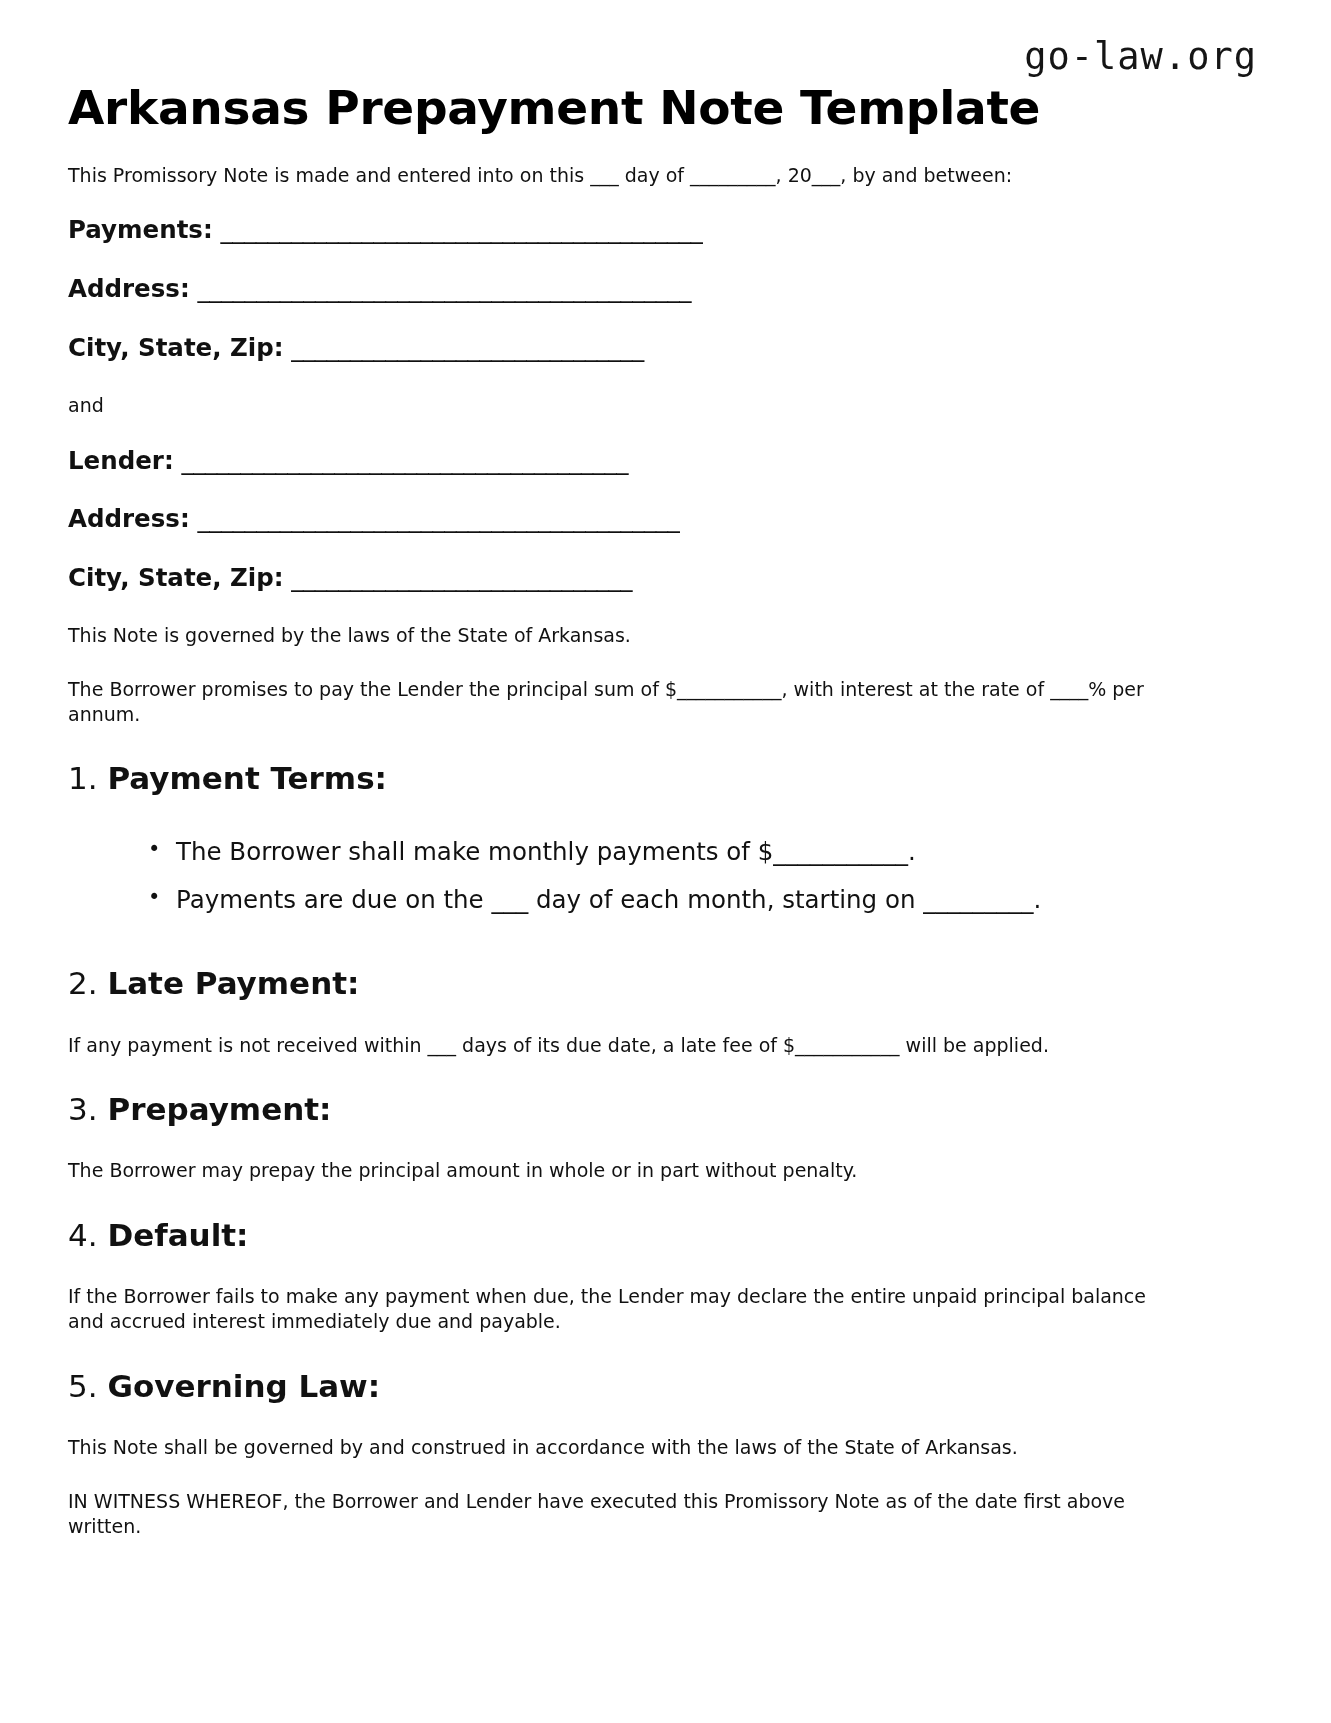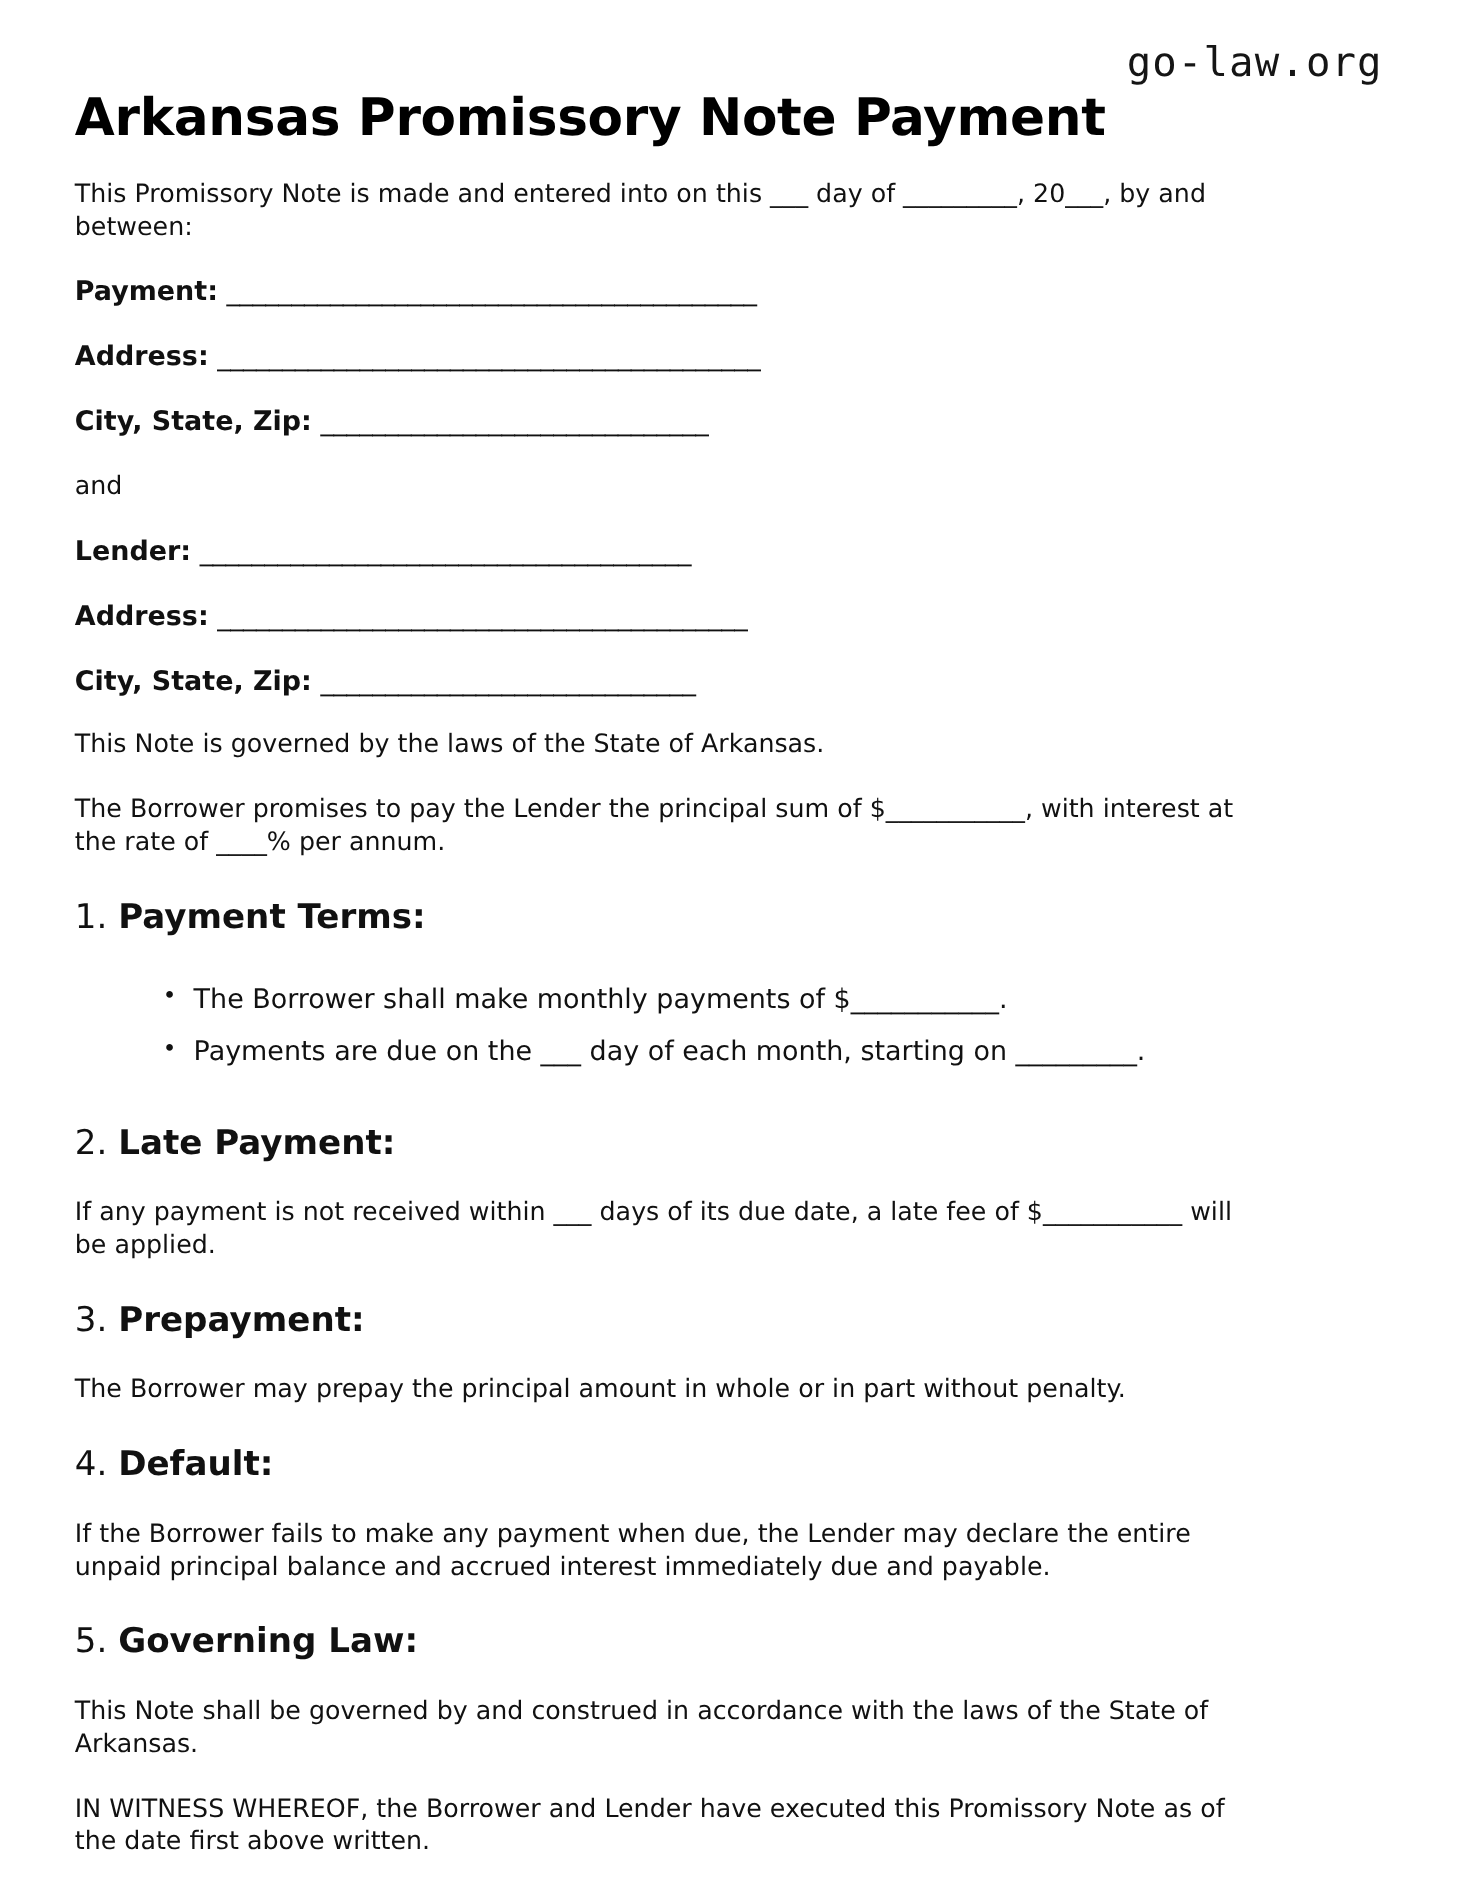--- a/index.html
+++ b/index.html
@@ -40,21 +40,21 @@
     font-family: "DejaVu Sans", sans-serif;
     font-size: 47px;
     font-weight: bold;
     letter-spacing: -0.3px;
     line-height: 1.1;
     color: #000000;
   }
   p.body-text {
     margin: 0;
     padding-top: 29px;
-    font-size: 23px;
+    font-size: 19px;
     line-height: 1.30;
     color: #111111;
     max-width: 1078px;
   }
   p.field-line {
     margin: 0;
     padding-top: 27px;
     font-size: 24.5px;
     line-height: 1.30;
     color: #111111;
@@ -106,26 +106,26 @@
     padding-top: 29px;
   }
 </style>
 </head>
 <body>
 
 <div class="page">
 
   <div class="watermark">go-law.org</div>
 
-  <h1 class="doc-title">Arkansas Promissory Note Payment</h1>
+  <h1 class="doc-title">Arkansas Prepayment Note Template</h1>
 
   <p class="body-text">This Promissory Note is made and entered into on this ___ day of _________, 20___, by and between:</p>
 
   <p class="field-line">
-    <span class="label">Payment:</span><span> </span><span class="rule">_________________________________________</span>
+    <span class="label">Payments:</span><span> </span><span class="rule">_________________________________________</span>
   </p>
 
   <p class="field-line">
     <span class="label">Address:</span><span> </span><span class="rule">__________________________________________</span>
   </p>
 
   <p class="field-line">
     <span class="label">City, State, Zip:</span><span> </span><span class="rule">______________________________</span>
   </p>
 

